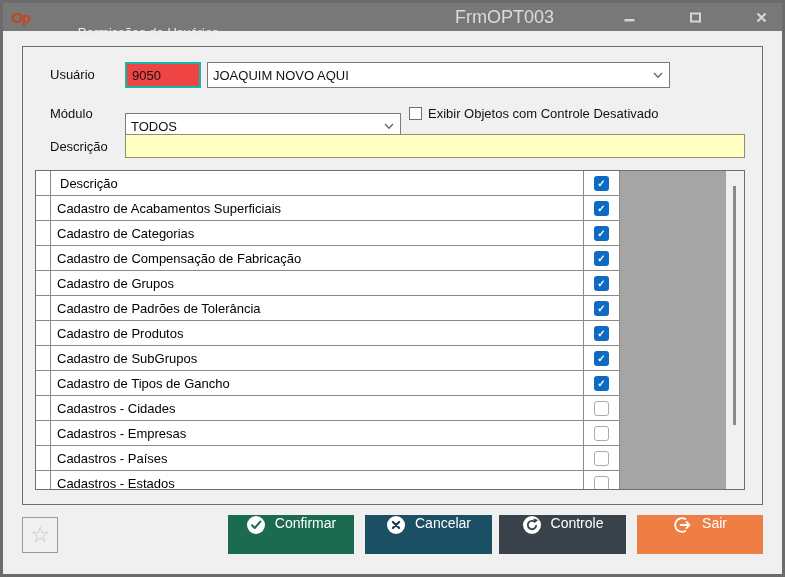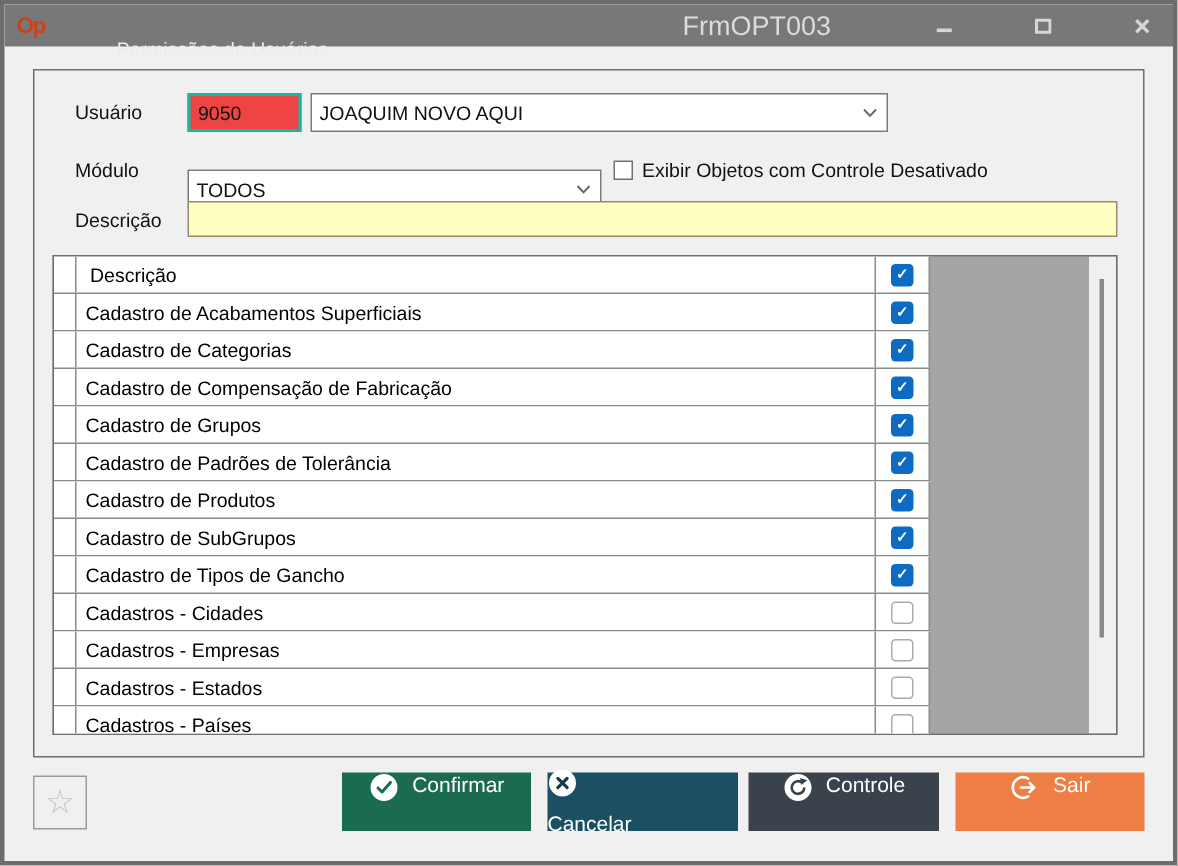--- a/index.html
+++ b/index.html
@@ -72,21 +72,21 @@
     display:flex; align-items:center; justify-content:center;
     font-size:22px; color:#C4C4C4; line-height:1;
   }
   .btn {
     position:absolute; top:512px; height:39px; border:none;
     display:flex; align-items:flex-start; justify-content:center; gap:9px;
     color:#fff; font-size:14px; font-family:"Liberation Sans", sans-serif;
   }
   .btn svg { flex:0 0 auto; }
   .btn-confirm { left:225px; width:126px; background:#1B6B50; }
-  .btn-cancel  { left:362px; width:127px; background:#1B4F63;flex-direction:column; }
+  .btn-cancel  { left:362px; width:127px; background:#1B4F63; }
   .btn-refresh { left:496px; width:127px; background:#3A434B; }
   .btn-exit    { left:634px; width:126px; background:#EE7E44; }
 </style>
 </head>
 <body>
 
 <div class="window">
 
   <div class="titlebar">
     <span class="logo">Op</span>
@@ -107,21 +107,21 @@
       <svg width="11" height="11" viewBox="0 0 11 11">
           <path d="M1.5 1.5l8 8M9.5 1.5l-8 8" stroke="#D6D6D6" stroke-width="2.2"></path>
         </svg>
     </span>
   </div>
 
   <div class="panel"></div>
 
   <span class="f-label" style="left:47px; top:59px;">Usuário</span>
   <input class="textbox" style="left: 122px; top: 59px; width: 76px;" value="9050">
-  <div class="combo" style="left:204px; top:59px; width:385px;">
+  <div class="combo" style="left:204px; top:59px; width:463px;">
     <span>JOAQUIM NOVO AQUI</span>
     <svg class="chev" width="10" height="7" viewBox="0 0 10 7">
         <polyline points="1,1 5,5.2 9,1" fill="none" stroke="#666" stroke-width="1.3"></polyline>
       </svg>
   </div>
 
   <span class="f-label" style="left:47px; top:98px;">Módulo</span>
   <div class="combo" style="left:122px; top:110px; width:276px;">
     <span>TODOS</span>
     <svg class="chev" width="10" height="7" viewBox="0 0 10 7">
@@ -209,28 +209,28 @@
   </div>
           <div class="g-row">
     <div class="g-cell c-hdr"></div>
     <div class="g-cell c-desc">Cadastros - Empresas</div>
     <div class="g-cell c-chk">
       <span class="cbx unchecked"></span>
     </div>
   </div>
           <div class="g-row">
     <div class="g-cell c-hdr"></div>
+    <div class="g-cell c-desc">Cadastros - Países</div>
+    <div class="g-cell c-chk">
+      <span class="cbx unchecked"></span>
+    </div>
+  </div>
+          <div class="g-row">
+    <div class="g-cell c-hdr"></div>
     <div class="g-cell c-desc">Cadastros - Estados</div>
-    <div class="g-cell c-chk">
-      <span class="cbx unchecked"></span>
-    </div>
-  </div>
-          <div class="g-row">
-    <div class="g-cell c-hdr"></div>
-    <div class="g-cell c-desc">Cadastros - Países</div>
     <div class="g-cell c-chk">
       <span class="cbx unchecked"></span>
     </div>
   </div>
         </div>
     </div>
     <div class="g-filler"></div>
     <div class="g-scroll">
       <div class="g-thumb"></div>
     </div>

